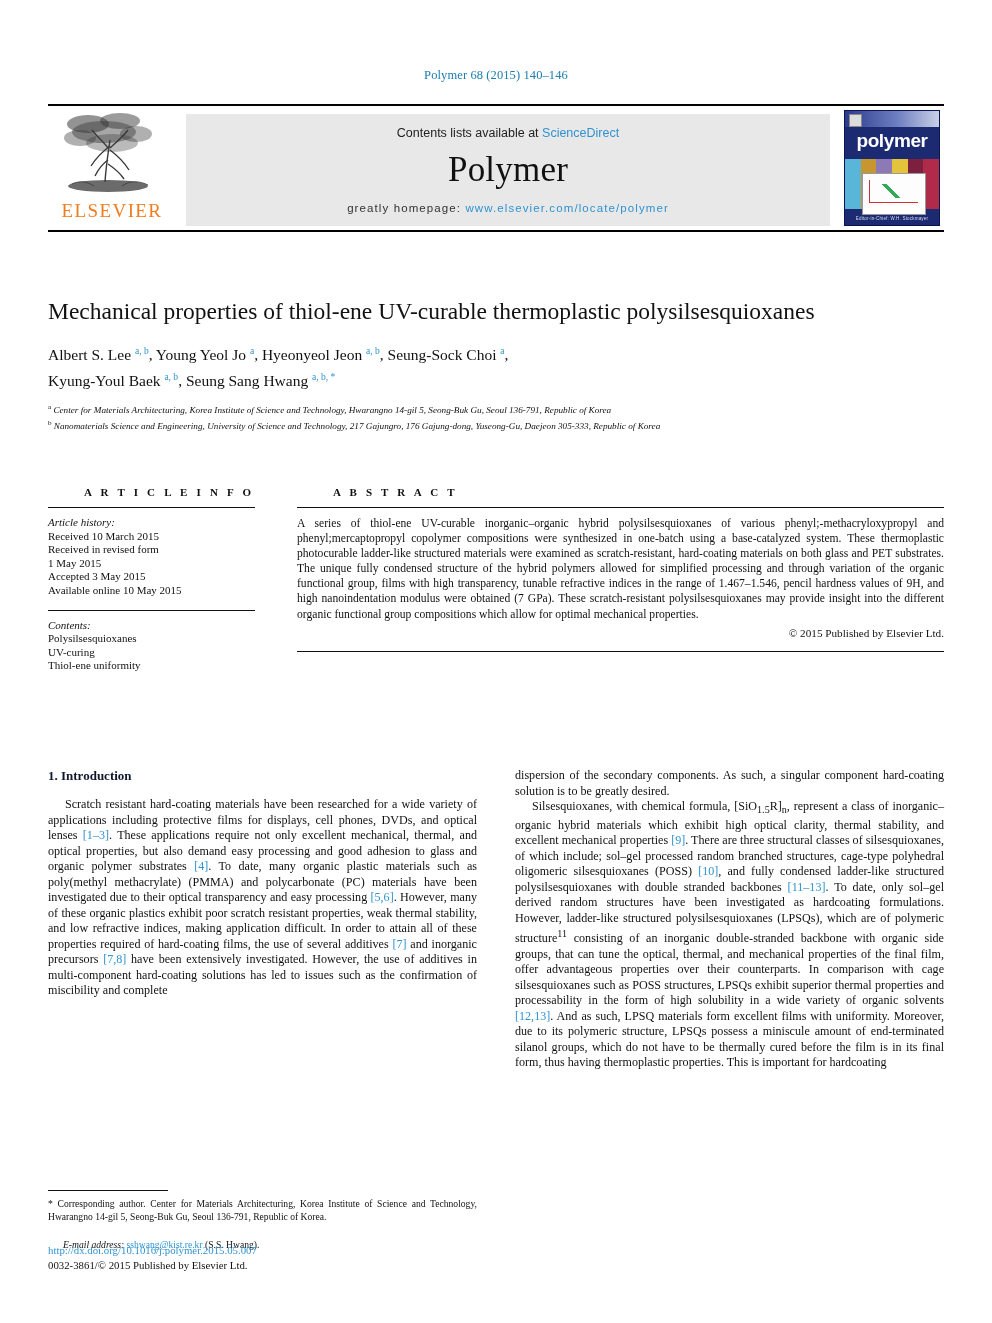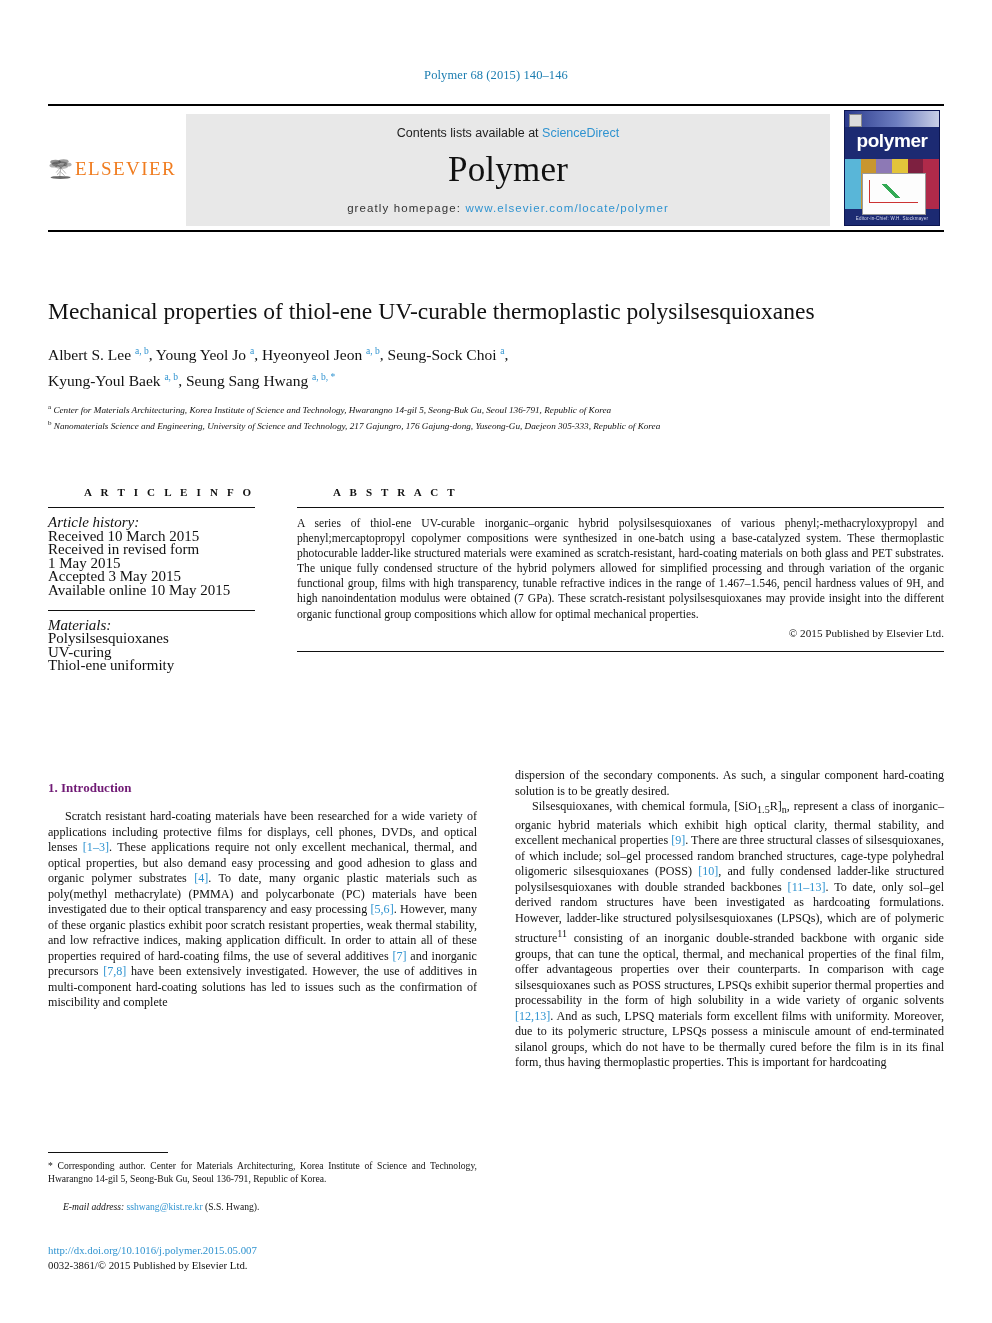--- a/index.html
+++ b/index.html
@@ -44,21 +44,21 @@
     border-bottom: 2.5px solid #000;
     height: 128px;
     box-sizing: border-box;
     display: flex;
     align-items: stretch;
   }
   .elsevier-logo {
     width: 128px;
     flex: 0 0 128px;
     display: flex;
-    flex-direction: row;
+    flex-direction: column;
     align-items: center;
     justify-content: flex-start;
     padding-top: 4px;
     box-sizing: border-box;
     background: #fff;
   }
   .tree-svg { display:block; }
   .elsevier-word {
     font-family: "Liberation Serif", serif;
     font-size: 19px;
@@ -258,21 +258,21 @@
     letter-spacing: 3.2px;
     color: #111;
     margin-bottom: 9px;
     margin-left: 36px;
   }
   .rule { border-top: 1.6px solid #111; margin: 0 0 8px 0; }
   .rule-thin { border-top: 1px solid #111; margin: 12px 0 8px 0; }
 
   .info-text {
     font-family: "Liberation Serif", serif;
-    font-size: 15px;
+    font-size: 11px;
     line-height: 13.6px;
     color: #111;
   }
   .info-text .lbl { font-style: italic; }
 
   .abs-text {
     font-family: "Liberation Serif", serif;
     font-size: 11.6px;
     line-height: 15.1px;
     text-align: justify;
@@ -293,40 +293,40 @@
     left: 48px;
     width: 896px;
     display: flex;
     gap: 38px;
   }
   .bcol { width: 429px; flex: 0 0 429px; }
   .sect-title {
     font-family: "Liberation Serif", serif;
     font-weight: bold;
     font-size: 13px;
-    margin: 12px 0 13px 0;
-    color: #701a75;
+    margin: 0 0 13px 0;
+    color: #0f172a;
   }
   .para {
     font-family: "Liberation Serif", serif;
     font-size: 12.1px;
     line-height: 15.5px;
     text-align: justify;
     text-indent: 17px;
     margin: 0 0 0 0;
     color: #111;
   }
   .para + .para { text-indent: 17px; }
   .cite { color: #2f93d0; }
 
   
   .footnote {
     position: absolute;
     left: 48px;
-    top: 1152px;
+    top: 1190px;
     width: 429px;
   }
   .foot-rule {
     border-top: 1px solid #111;
     width: 120px;
     margin-bottom: 7px;
   }
   .foot-text {
     font-family: "Liberation Serif", serif;
     font-size: 9.6px;
@@ -435,21 +435,21 @@
       <div class="info-text">
         <div class="lbl">Article history:</div>
         <div>Received 10 March 2015</div>
         <div>Received in revised form</div>
         <div>1 May 2015</div>
         <div>Accepted 3 May 2015</div>
         <div>Available online 10 May 2015</div>
       </div>
       <div class="rule-thin"></div>
       <div class="info-text">
-        <div class="lbl">Materials:</div>
+        <div class="lbl">Contents:</div>
         <div>Polysilsesquioxanes</div>
         <div>UV-curing</div>
         <div>Thiol-ene uniformity</div>
       </div>
     </div>
 
     <div class="col-abs">
       <div class="sec-head">A B S T R A C T</div>
       <div class="rule"></div>
       <div class="abs-text">A series of thiol-ene UV-curable inorganic–organic hybrid polysilsesquioxanes of various phenyl;-methacryloxypropyl and phenyl;mercaptopropyl copolymer compositions were synthesized in one-batch using a base-catalyzed system. These thermoplastic photocurable ladder-like structured materials were examined as scratch-resistant, hard-coating materials on both glass and PET substrates. The unique fully condensed structure of the hybrid polymers allowed for simplified processing and through variation of the organic functional group, films with high transparency, tunable refractive indices in the range of 1.467–1.546, pencil hardness values of 9H, and high nanoindentation modulus were obtained (7 GPa). These scratch-resistant polysilsesquioxanes may provide insight into the different organic functional group compositions which allow for optimal mechanical properties.</div>

